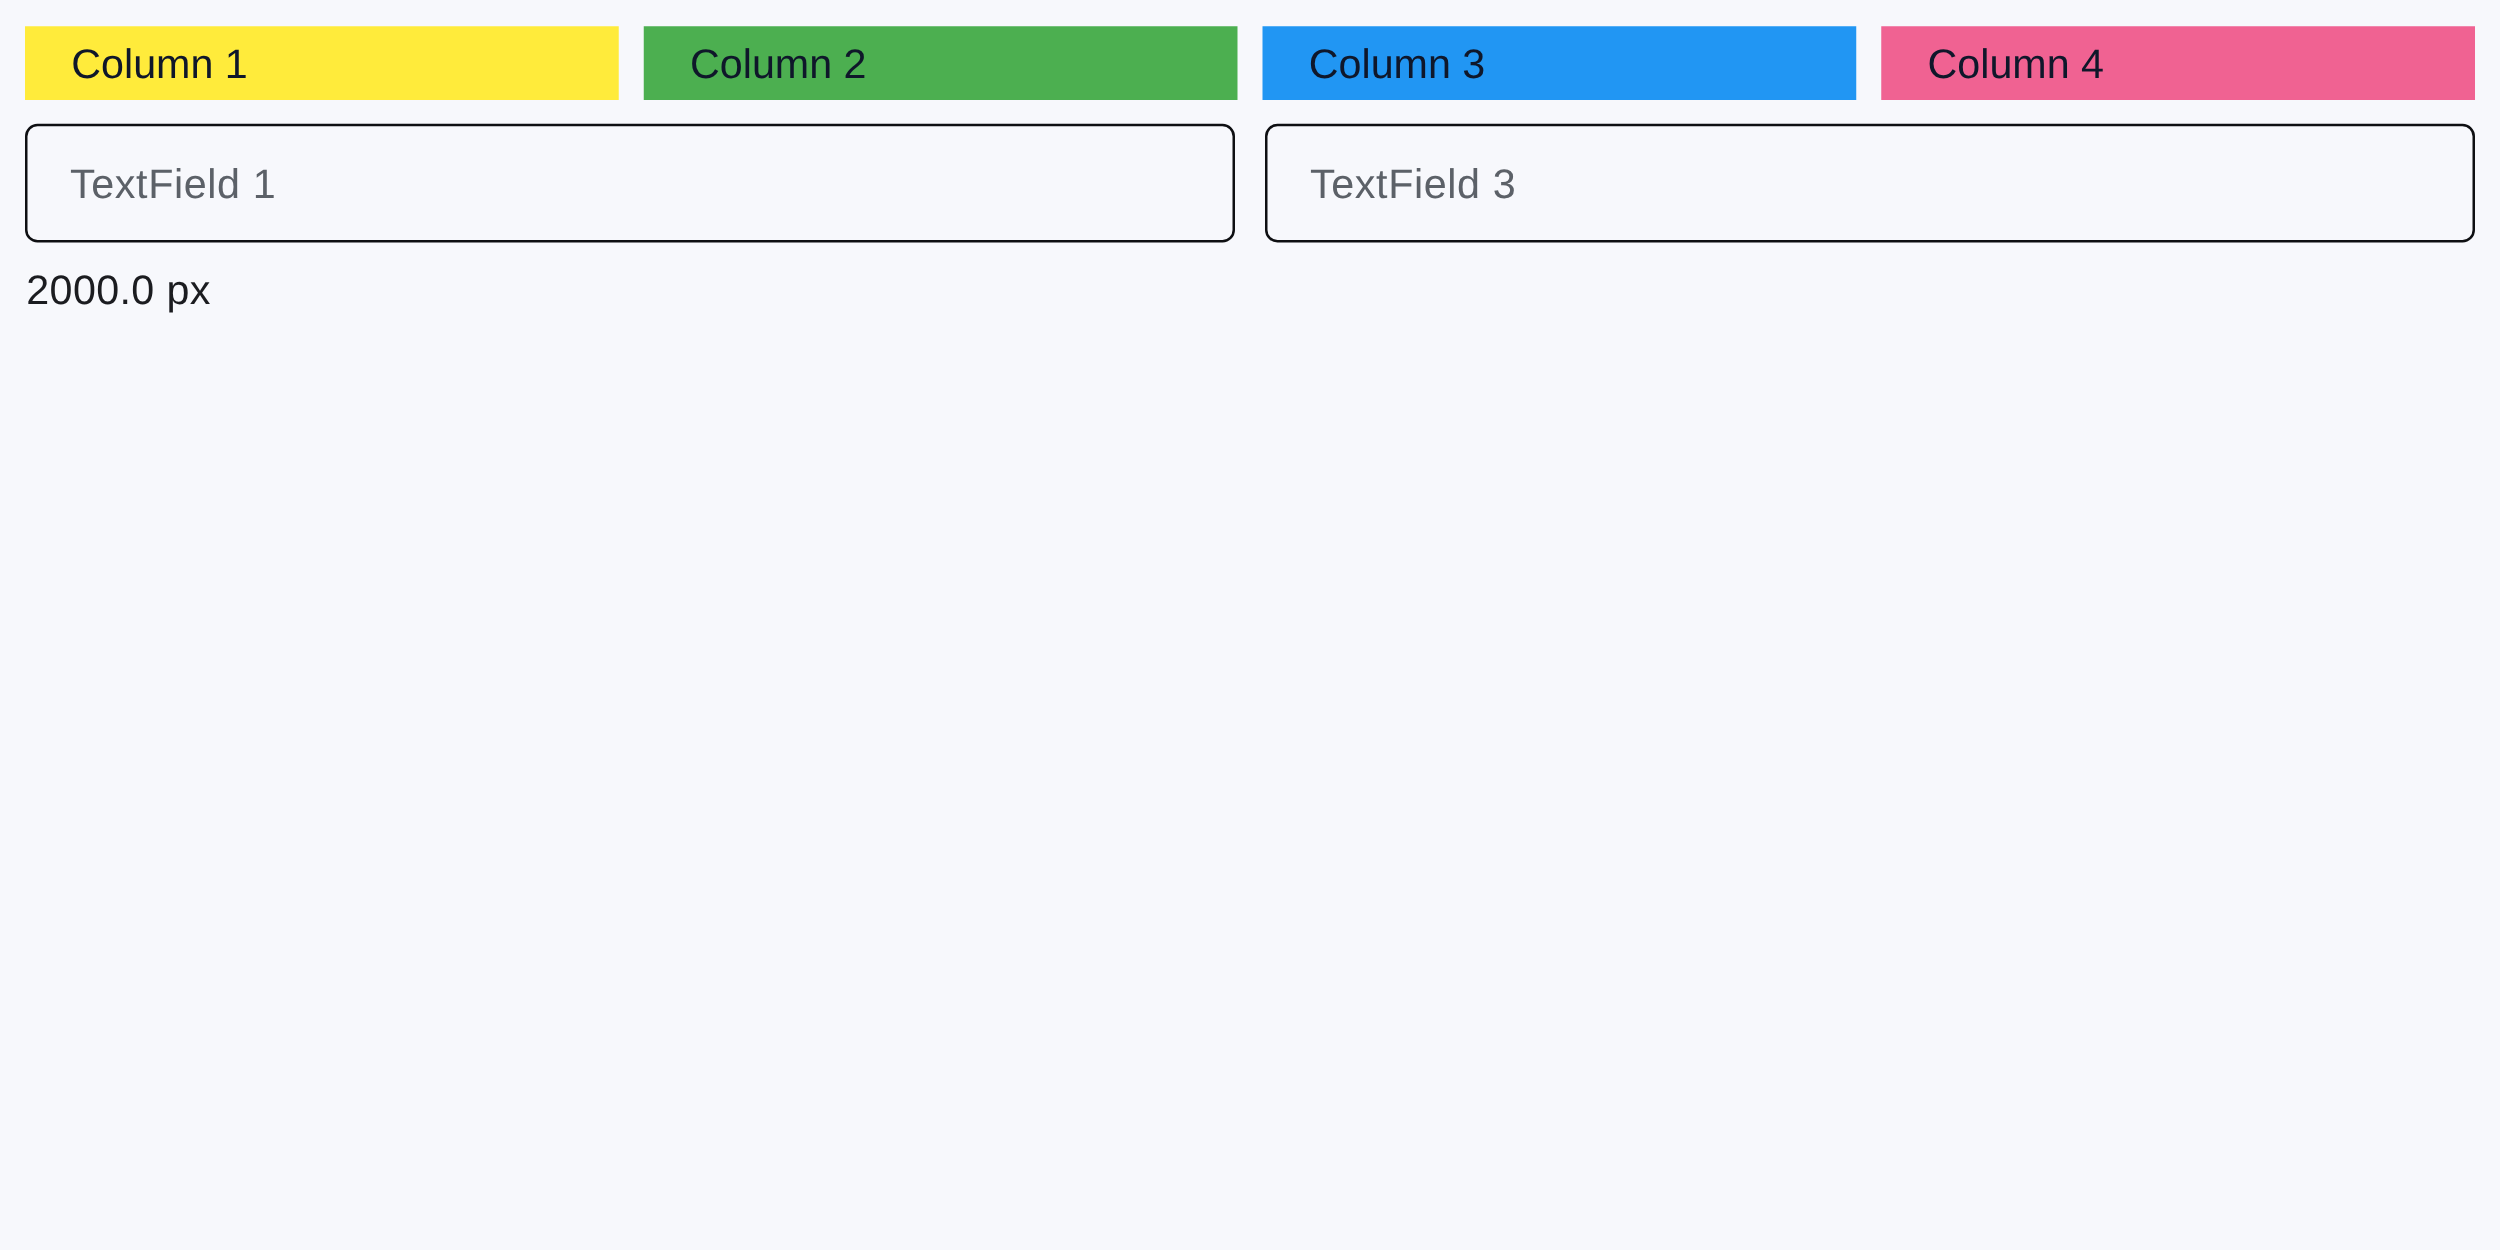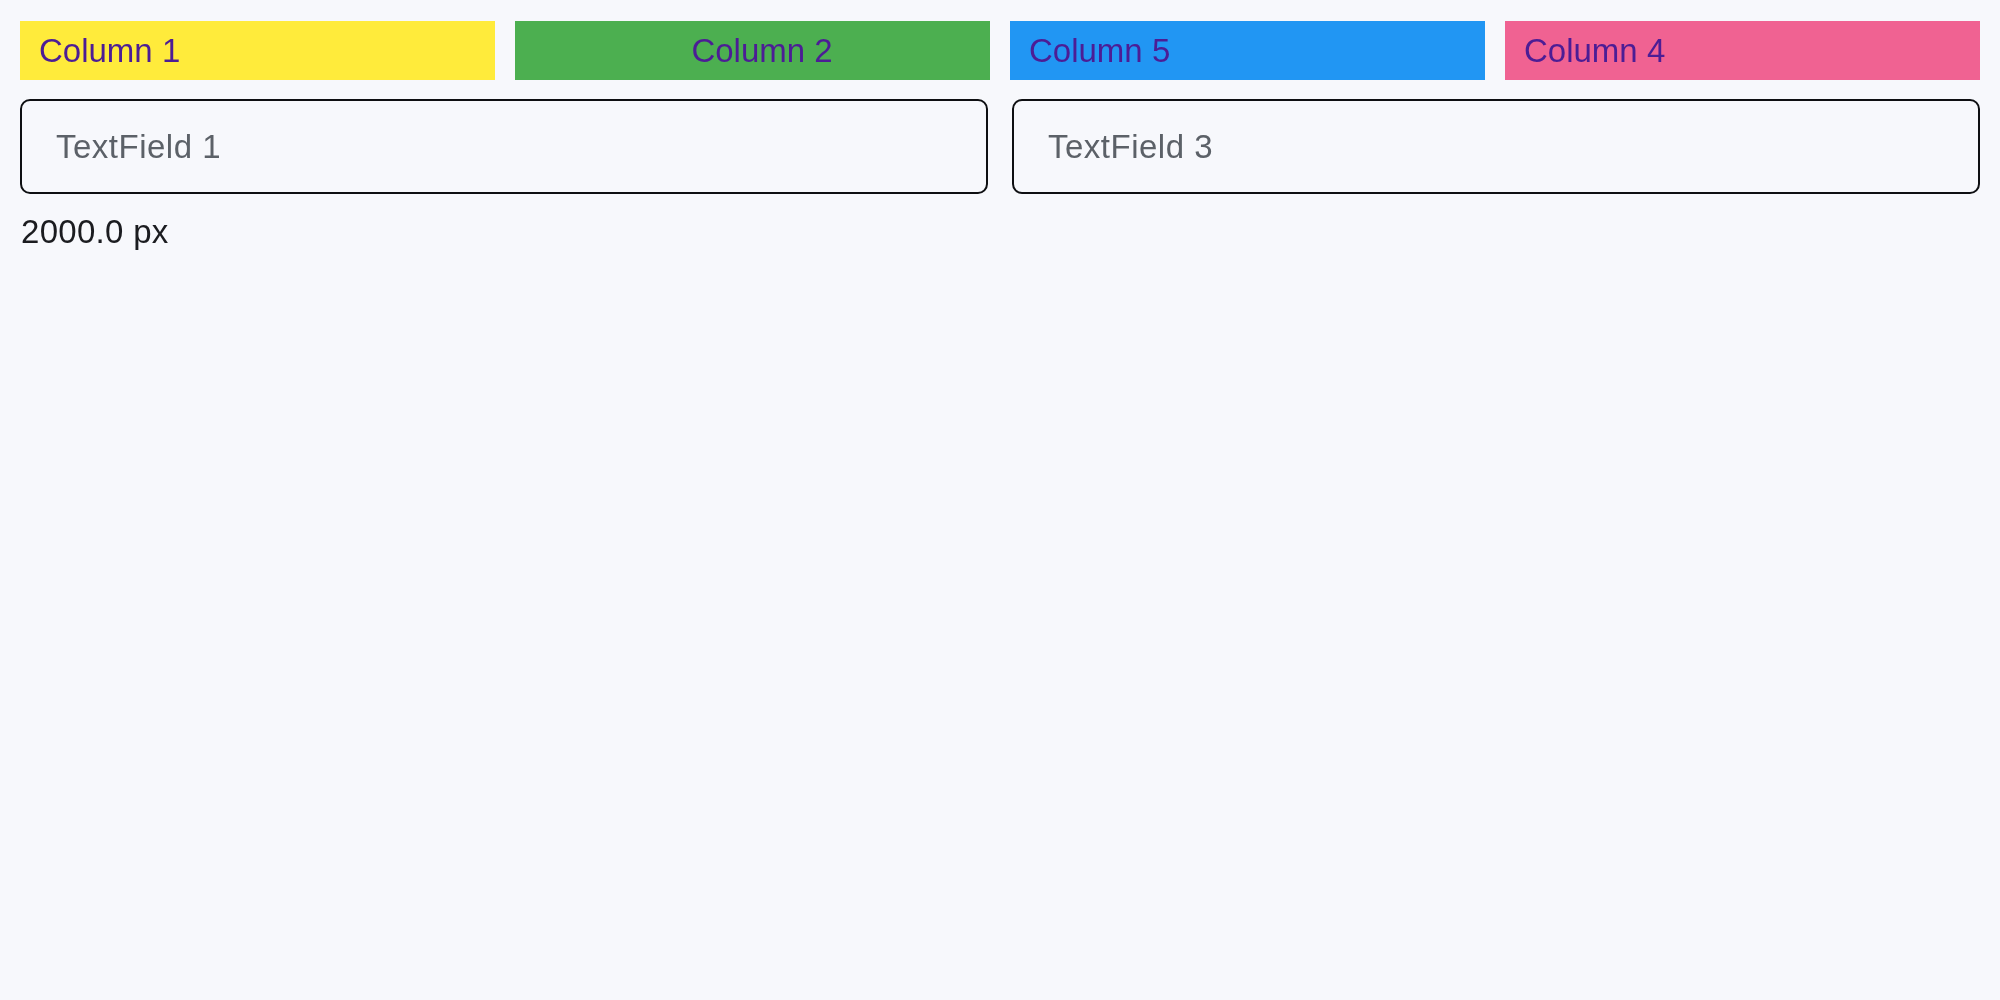--- a/index.html
+++ b/index.html
@@ -20,23 +20,23 @@
   }
   .columns-row {
     display: flex;
     gap: 20px;
   }
   .column-chip {
     flex: 1 1 0;
     height: 59px;
     display: flex;
     align-items: center;
-    padding-left: 19px;
+    padding-left: 37px;
     font-size: 33px;
-    color: #4c1d95;
+    color: #0f172a;
     white-space: nowrap;
     overflow: hidden;
   }
   .fields-row {
     display: flex;
     gap: 24px;
     margin-top: 19px;
   }
   .textfield {
     flex: 1 1 0;
@@ -66,25 +66,25 @@
 </style>
 </head>
 <body style="background-color: rgb(247, 248, 252);">
 
 <div class="wrap">
 
   <div class="columns-row">
     <div class="column-chip" style="background-color: rgb(255, 235, 59);">
       <span>Column 1</span>
     </div>
-    <div class="column-chip" style="background-color: rgb(76, 175, 80); justify-content: center;">
+    <div class="column-chip" style="background-color: rgb(76, 175, 80);">
       <span>Column 2</span>
     </div>
     <div class="column-chip" style="background-color: rgb(33, 150, 243);">
-      <span>Column 5</span>
+      <span>Column 3</span>
     </div>
     <div class="column-chip" style="background-color: rgb(240, 98, 146); align-items: center;">
       <span>Column 4</span>
     </div>
   </div>
 
   <div class="fields-row">
     <input type="text" class="textfield" placeholder="TextField 1" style="">
     <input type="text" class="textfield" placeholder="TextField 3" style="">
   </div>

